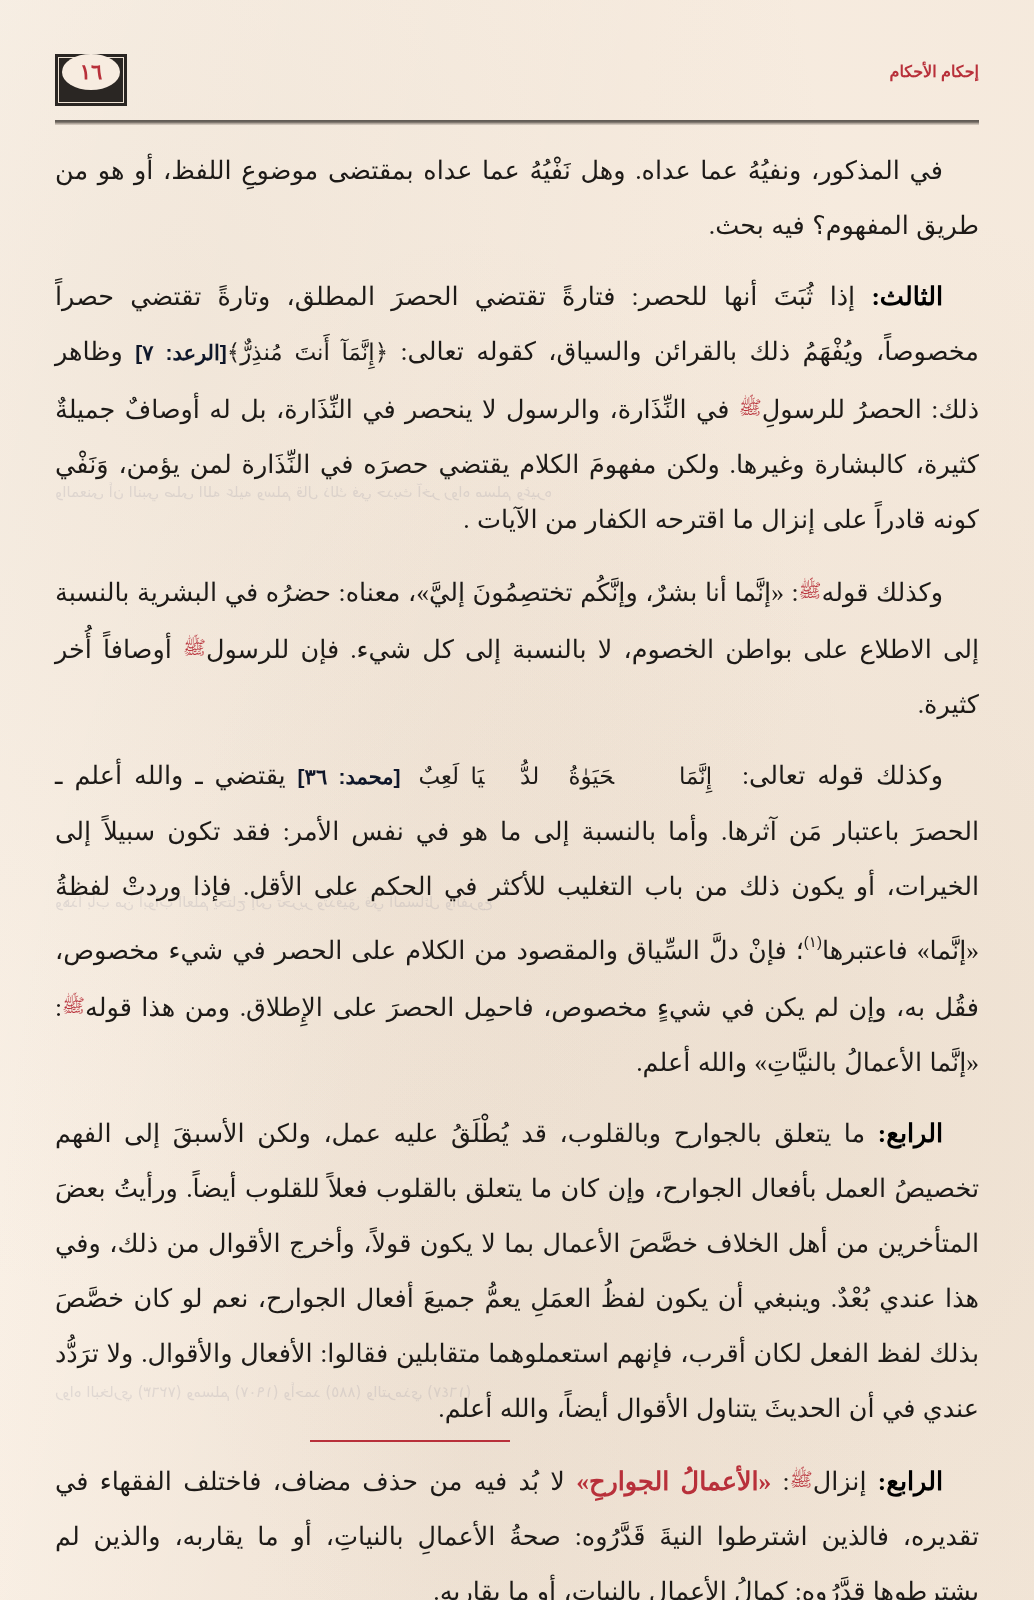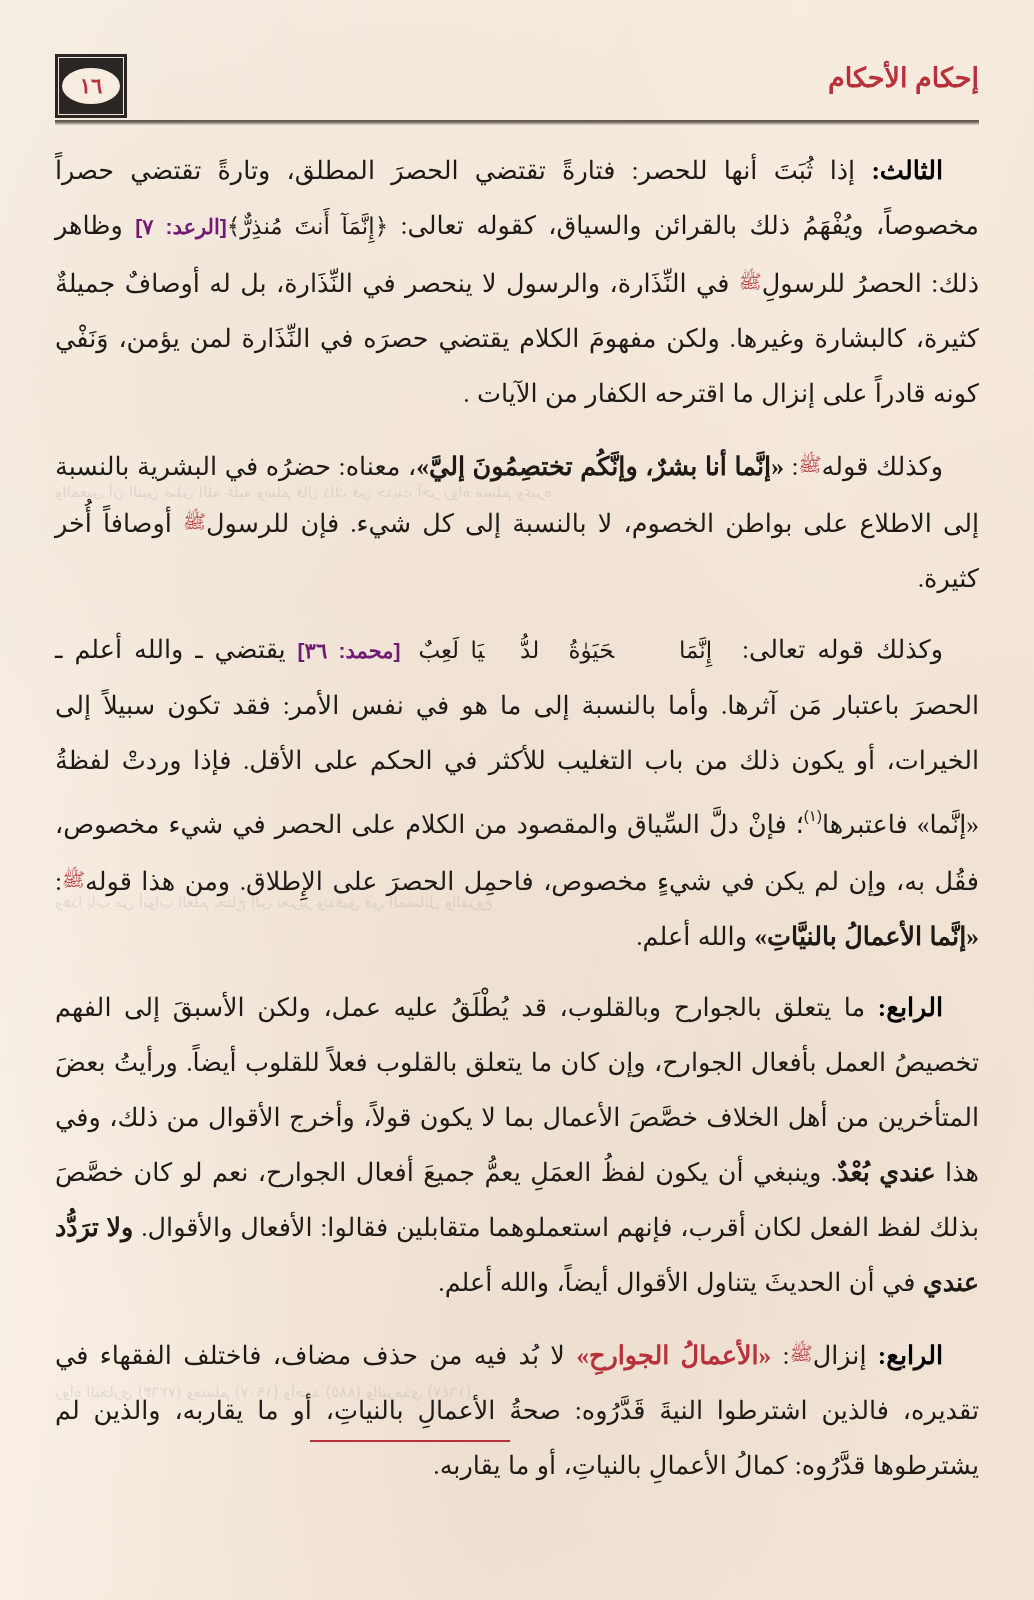--- a/index.html
+++ b/index.html
@@ -55,34 +55,34 @@
     top: 54px;
     left: 55px;
     right: 55px;
     height: 56px;
   }
   .running-title {
     position: absolute;
     right: 0;
     top: 8px;
     color: #b8303a;
-    font-size: 27px;
+    font-size: 16px;
     font-weight: bold;
     font-family: "Liberation Sans", sans-serif;
     letter-spacing: 0px;
   }
   .folio-frame {
     position: absolute;
     left: 0;
     top: 0;
     width: 72px;
-    height: 64px;
+    height: 52px;
     background: #2a2623;
     display: flex;
-    align-items: center;
+    align-items: flex-start;
     justify-content: center;
   }
   .folio-frame::before {
     content: "";
     position: absolute;
     left: 3px; right: 3px; top: 3px; bottom: 3px;
     border: 1px solid #efe3d5;
   }
   .folio-oval {
     position: relative;
@@ -124,24 +124,24 @@
     margin: 0 0 16px 0;
     font-size: 25.5px;
     line-height: 55px;
     text-indent: 36px;
     word-spacing: 1px;
   }
   .lead {
     color: #000000;
     font-weight: bold;
   }
-  .bold { font-weight: bold; }
+  .bold { font-weight: normal; }
   .red-bold { color: #b8303a; font-weight: bold; }
   .cite {
-    color: #701a75;
+    color: #0f172a;
     font-weight: bold;
     font-size: 21px;
     font-family: "Liberation Sans", sans-serif;
   }
   .quran {
     font-family: "Liberation Serif", "DejaVu Serif", serif;
     font-size: 23px;
   }
   .sallam {
     color: #b8303a;
@@ -197,20 +197,21 @@
     <div class="running-title">إحكام الأحكام</div>
     <div class="folio-frame">
       <div class="folio-oval">
         <span class="folio-num">١٦</span>
       </div>
     </div>
   </div>
   <div class="header-rule"></div>
 
   <div class="body-col" id="body-col">
+      <p class="para"><span>في المذكور، ونفيُهُ عما عداه. وهل نَفْيُهُ عما عداه بمقتضى موضوعِ اللفظ، أو هو من طريق المفهوم؟ فيه بحث.</span></p>
       <p class="para"><span class="lead">الثالث:</span><span> إذا ثُبَتَ أنها للحصر: فتارةً تقتضي الحصرَ المطلق، وتارةً تقتضي حصراً مخصوصاً، ويُفْهَمُ ذلك بالقرائن والسياق، كقوله تعالى: </span><span class="quran">﴿إِنَّمَآ أَنتَ مُنذِرٌّ﴾</span><span class="cite">[الرعد: ٧]</span><span> وظاهر ذلك: الحصرُ للرسولِ</span><span class="sallam">ﷺ</span><span> في النِّذَارة، والرسول لا ينحصر في النِّذَارة، بل له أوصافٌ جميلةٌ كثيرة، كالبشارة وغيرها. ولكن مفهومَ الكلام يقتضي حصرَه في النِّذَارة لمن يؤمن، وَنَفْي كونه قادراً على إنزال ما اقترحه الكفار من الآيات .</span></p>
       <p class="para"><span>وكذلك قوله</span><span class="sallam">ﷺ</span><span>: </span><span class="bold">«إنَّما أنا بشرٌ، وإنَّكُم تختصِمُونَ إليَّ»</span><span>، معناه: حضرُه في البشرية بالنسبة إلى الاطلاع على بواطن الخصوم، لا بالنسبة إلى كل شيء. فإن للرسول</span><span class="sallam">ﷺ</span><span> أوصافاً أُخر كثيرة.</span></p>
       <p class="para"><span>وكذلك قوله تعالى: </span><span class="quran">﴿إِنَّمَا ٱلۡحَيَوٰةُ ٱلدُّنۡيَا لَعِبٌ﴾</span><span class="cite">[محمد: ٣٦]</span><span> يقتضي ـ والله أعلم ـ الحصرَ باعتبار مَن آثرها. وأما بالنسبة إلى ما هو في نفس الأمر: فقد تكون سبيلاً إلى الخيرات، أو يكون ذلك من باب التغليب للأكثر في الحكم على الأقل. فإذا وردتْ لفظةُ «إنَّما» فاعتبرها</span><span class="fn-ref">(١)</span><span>؛ فإنْ دلَّ السِّياق والمقصود من الكلام على الحصر في شيء مخصوص، فقُل به، وإن لم يكن في شيءٍ مخصوص، فاحمِل الحصرَ على الإِطلاق. ومن هذا قوله</span><span class="sallam">ﷺ</span><span>: </span><span class="bold">«إنَّما الأعمالُ بالنيَّاتِ»</span><span> والله أعلم.</span></p>
       <p class="para"><span class="lead">الرابع:</span><span> ما يتعلق بالجوارح وبالقلوب، قد يُطْلَقُ عليه عمل، ولكن الأسبقَ إلى الفهم تخصيصُ العمل بأفعال الجوارح، وإن كان ما يتعلق بالقلوب فعلاً للقلوب أيضاً. ورأيتُ بعضَ المتأخرين من أهل الخلاف خصَّصَ الأعمال بما لا يكون قولاً، وأخرج الأقوال من ذلك، وفي هذا </span><span class="bold">عندي بُعْدٌ</span><span>. وينبغي أن يكون لفظُ العمَلِ يعمُّ جميعَ أفعال الجوارح، نعم لو كان خصَّصَ بذلك لفظ الفعل لكان أقرب، فإنهم استعملوهما متقابلين فقالوا: الأفعال والأقوال. </span><span class="bold">ولا ترَدُّد عندي</span><span> في أن الحديثَ يتناول الأقوال أيضاً، والله أعلم.</span></p>
       <p class="para"><span class="lead">الرابع:</span><span> إنزال</span><span class="sallam">ﷺ</span><span>: </span><span class="red-bold">«الأعمالُ الجوارحِ»</span><span> لا بُد فيه من حذف مضاف، فاختلف الفقهاء في تقديره، فالذين اشترطوا النيةَ قَدَّرُوه: صحةُ الأعمالِ بالنياتِ، أو ما يقاربه، والذين لم يشترطوها قدَّرُوه: كمالُ الأعمالِ بالنياتِ، أو ما يقاربه.</span></p>
     </div>
 
   <div class="fn-rule"></div>
 
 </div>

